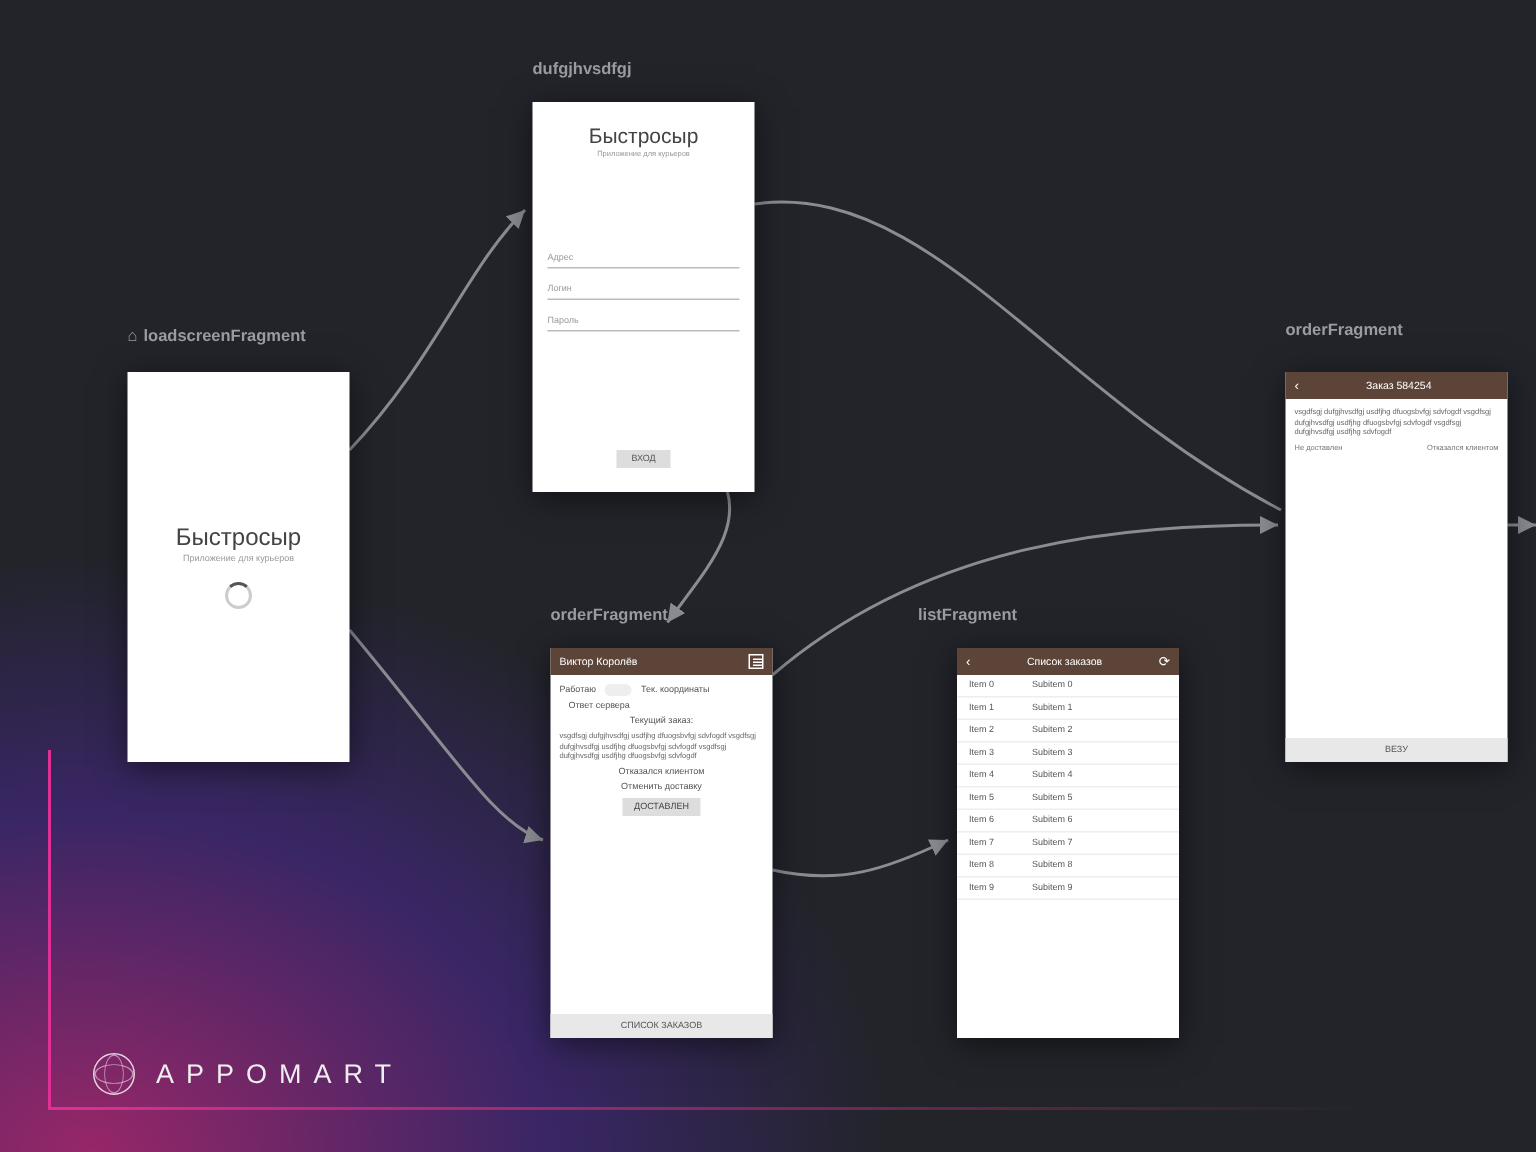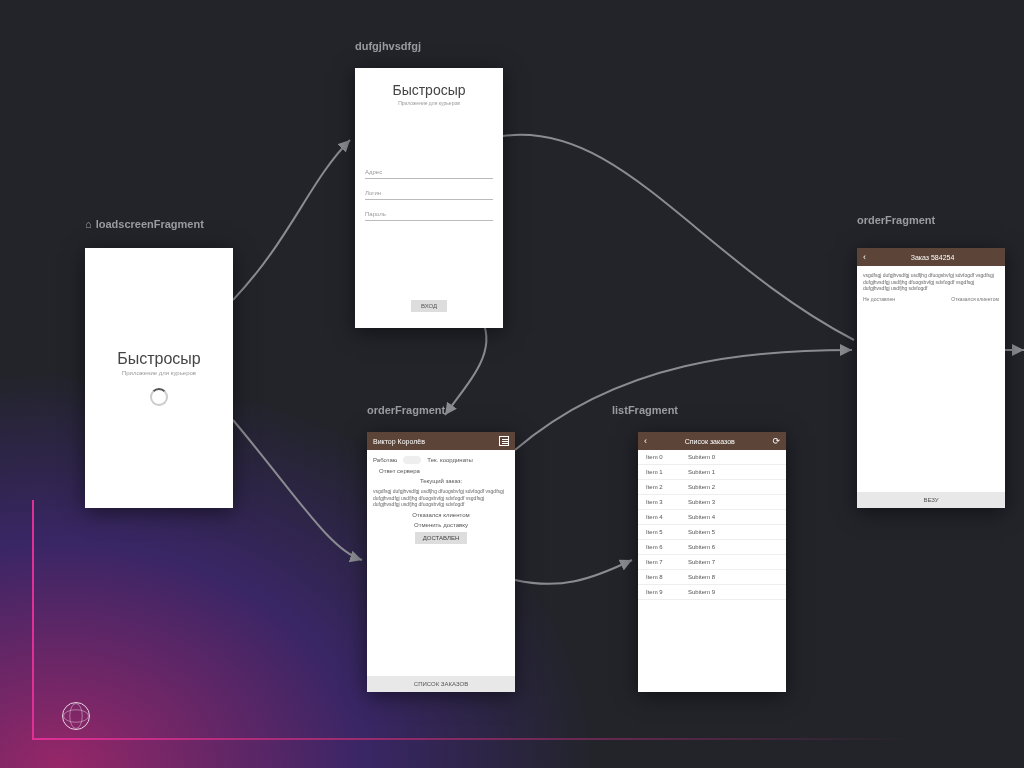--- a/index.html
+++ b/index.html
@@ -244,13 +244,14 @@
     <div class="status-row">
       <span>Не доставлен</span>
       <span>Отказался клиентом</span>
     </div>
   </div>
   <div class="footer-btn">ВЕЗУ</div>
 </div>
 
 <div class="brand">
   <div class="brand-icon"></div>
+  <span>APPOMART</span>
 </div>
 
 </body></html>

